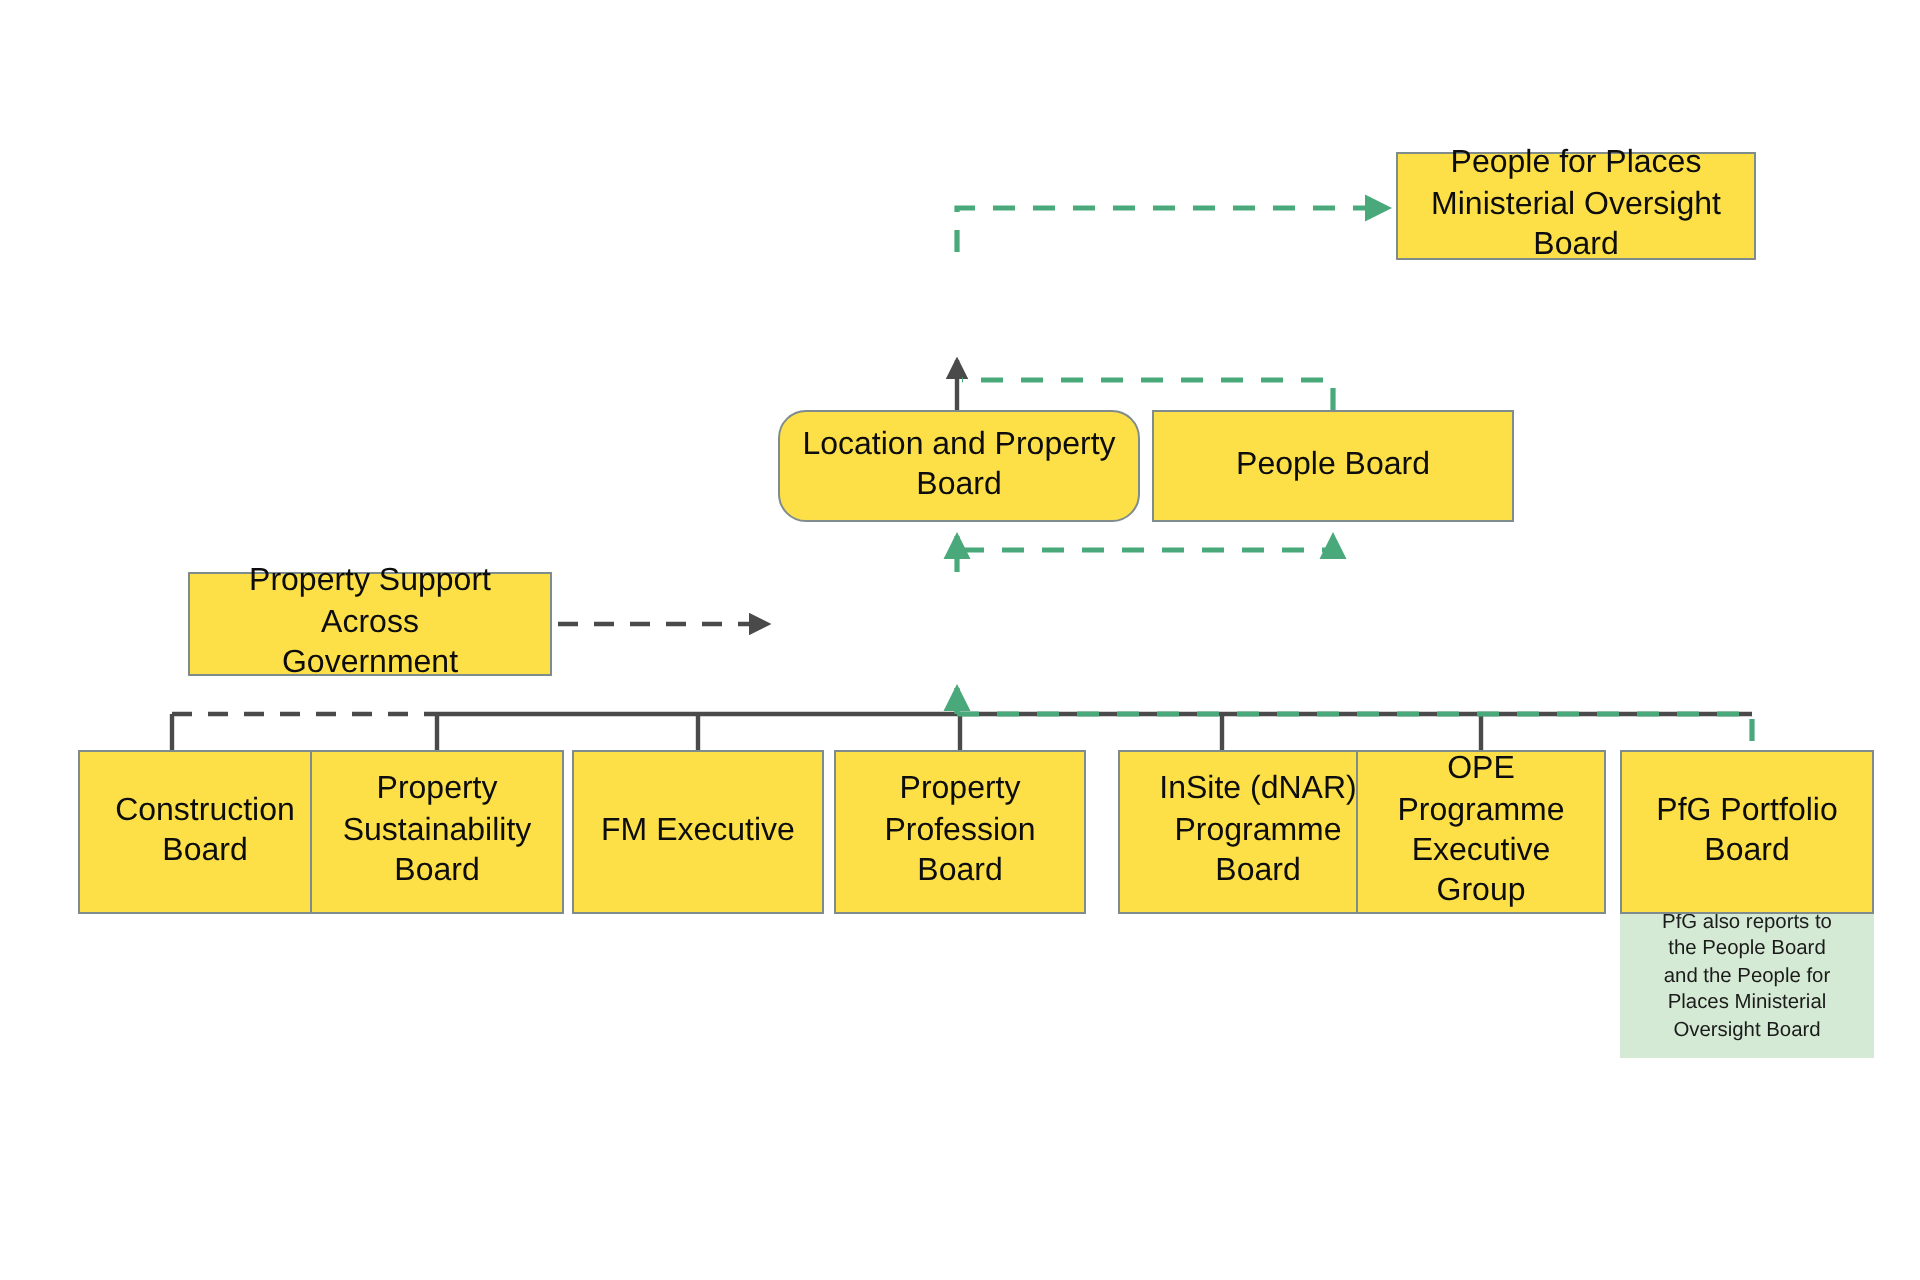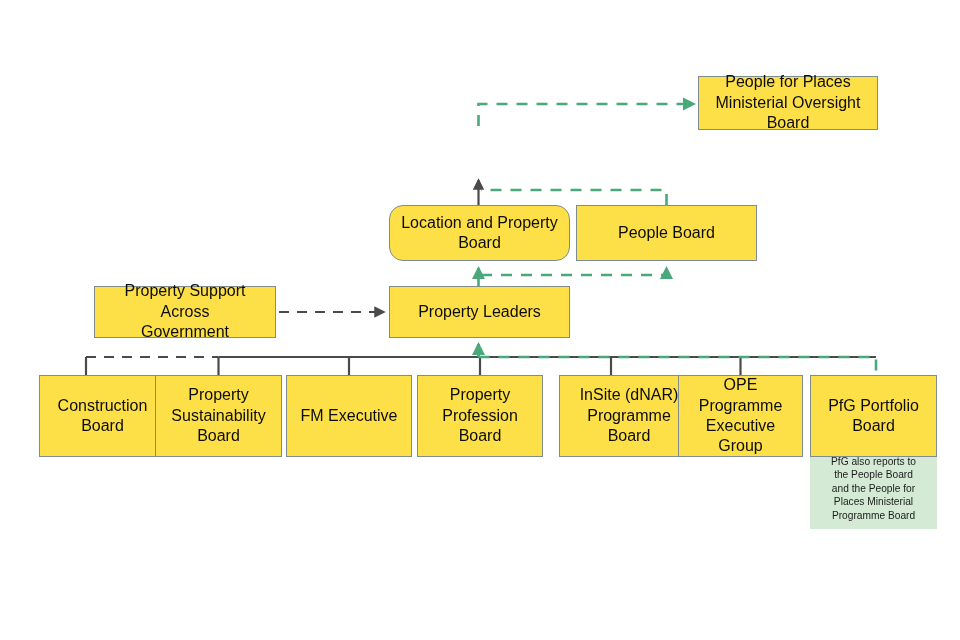--- a/index.html
+++ b/index.html
@@ -142,23 +142,20 @@
 
   <div class="node" style="left:576px; top:205px; width:181px; height:56px;">
     <span class="node-label">People Board</span>
   </div>
 
   <div class="node" style="left:82px; top:286px; width:182px; height:52px;margin-left:12px;">
     <span class="node-label">Property Support Across
 Government</span>
   </div>
 
-  <div class="node" style="left:389px; top:286px; width:181px; height:52px;">
-    <span class="node-label">Property Leaders</span>
-  </div>
 
   <div class="node" style="left:39px; top:375px; width:127px; height:82px;">
     <span class="node-label">Construction
 Board</span>
   </div>
 
   <div class="node" style="left:155px; top:375px; width:127px; height:82px;">
     <span class="node-label">Property
 Sustainability
 Board</span>
@@ -189,16 +186,16 @@
   <div class="node" style="left:810px; top:375px; width:127px; height:82px;">
     <span class="node-label">PfG Portfolio
 Board</span>
   </div>
 
   <div class="note" style="left:810px; top:452px; width:127px; height:77px;">
     <span class="note-label">PfG also reports to
 the People Board
 and the People for
 Places Ministerial
-Programme Board</span>
+Oversight Board</span>
   </div>
 
 </div>
 
 </body></html>

